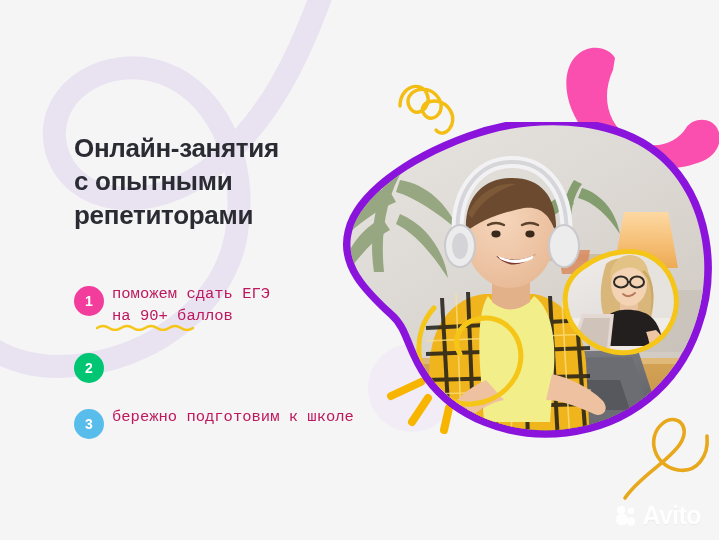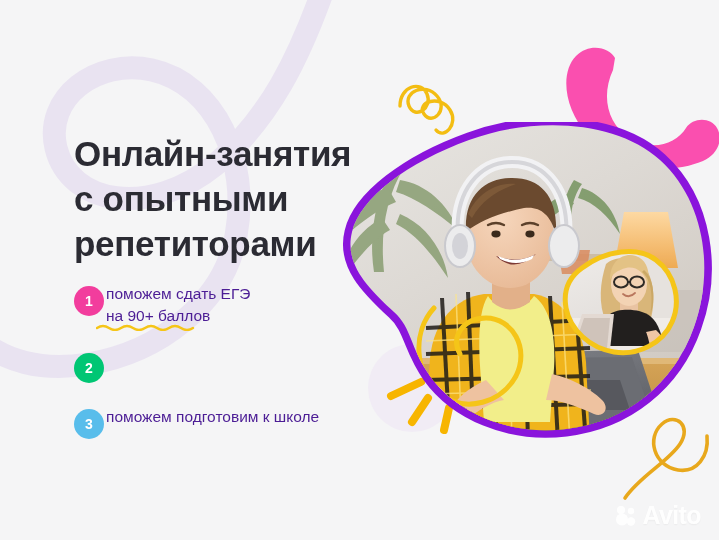--- a/index.html
+++ b/index.html
@@ -29,21 +29,21 @@
     pointer-events: none;
   }
 
   
   .headline {
     position: absolute;
     left: 74px;
     top: 132px;
     width: 300px;
     margin: 0;
-    font-size: 35px;
+    font-size: 26px;
     line-height: 1.28;
     font-weight: bold;
     letter-spacing: -0.3px;
     color: #2b2b33;
     white-space: pre-line;
   }
 
   
   .bullets {
     position: absolute;
@@ -73,26 +73,27 @@
     display: flex;
     align-items: center;
     justify-content: center;
     margin-top: 3px;
   }
   .bullet-num.c1 { background: #f23d9d; }
   .bullet-num.c2 { background: #00c674; }
   .bullet-num.c3 { background: #58bdeb; }
 
   .bullet-text {
-    margin-left: 2px;
+    margin-left: 8px;
     font-size: 15.5px;
     line-height: 1.42;
-    color: #4c1d95;
+    color: #be185d;
     white-space: pre-line;
     position: relative;
+    font-family: Liberation Mono, monospace;
   }
 
   .squiggle-underline {
     position: absolute;
     left: 22px;
     top: 40px;
     width: 103px;
     height: 8px;
   }
 
@@ -198,21 +199,21 @@
         <path d="M1 5 Q 7 1 13 5 T 25 5 T 37 5 T 49 5 T 61 5 T 73 5 T 85 5 T 97 5" fill="none" stroke="#f5c518" stroke-width="2.4" stroke-linecap="round"></path>
       </svg>
     </li>
 
     <li class="bullet">
       <span class="bullet-num c2">2</span>
     </li>
 
     <li class="bullet">
       <span class="bullet-num c3">3</span>
-      <span class="bullet-text">поможем подготовим к школе</span>
+      <span class="bullet-text">бережно подготовим к школе</span>
     </li>
 
   </ul>
 
   <div class="photo-wrap">
     <svg class="photo-svg" viewBox="0 0 381 320" xmlns="http://www.w3.org/2000/svg">
       <defs>
 
         <path id="blobPath" d="M131 18 C 196 -6, 278 -2, 322 38
                  C 368 80, 376 150, 356 205

